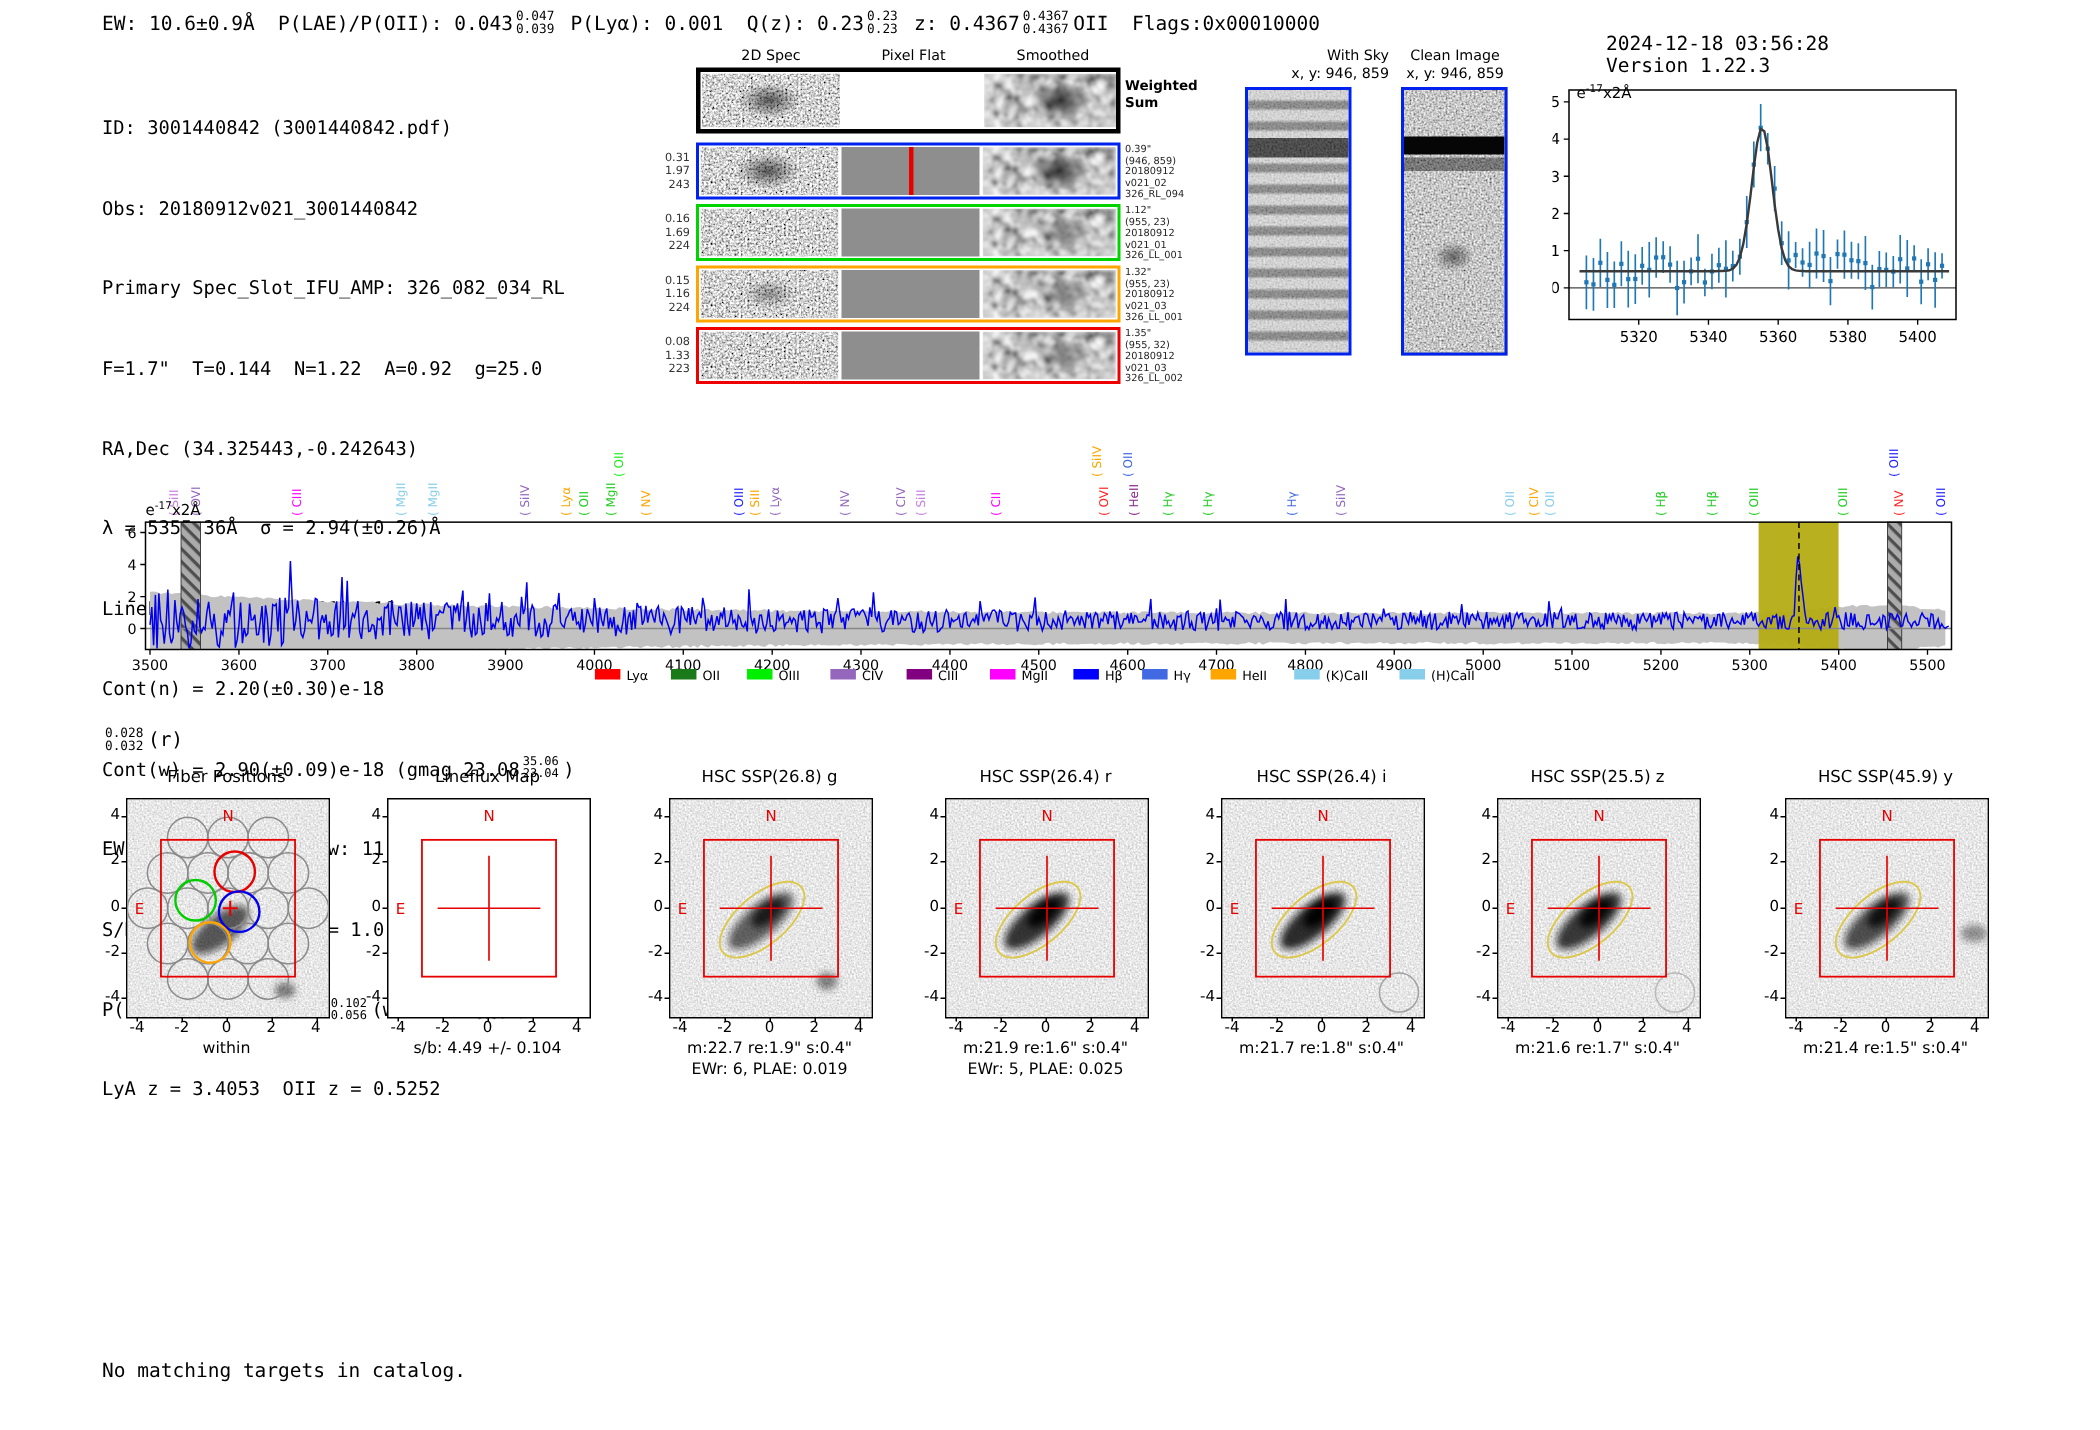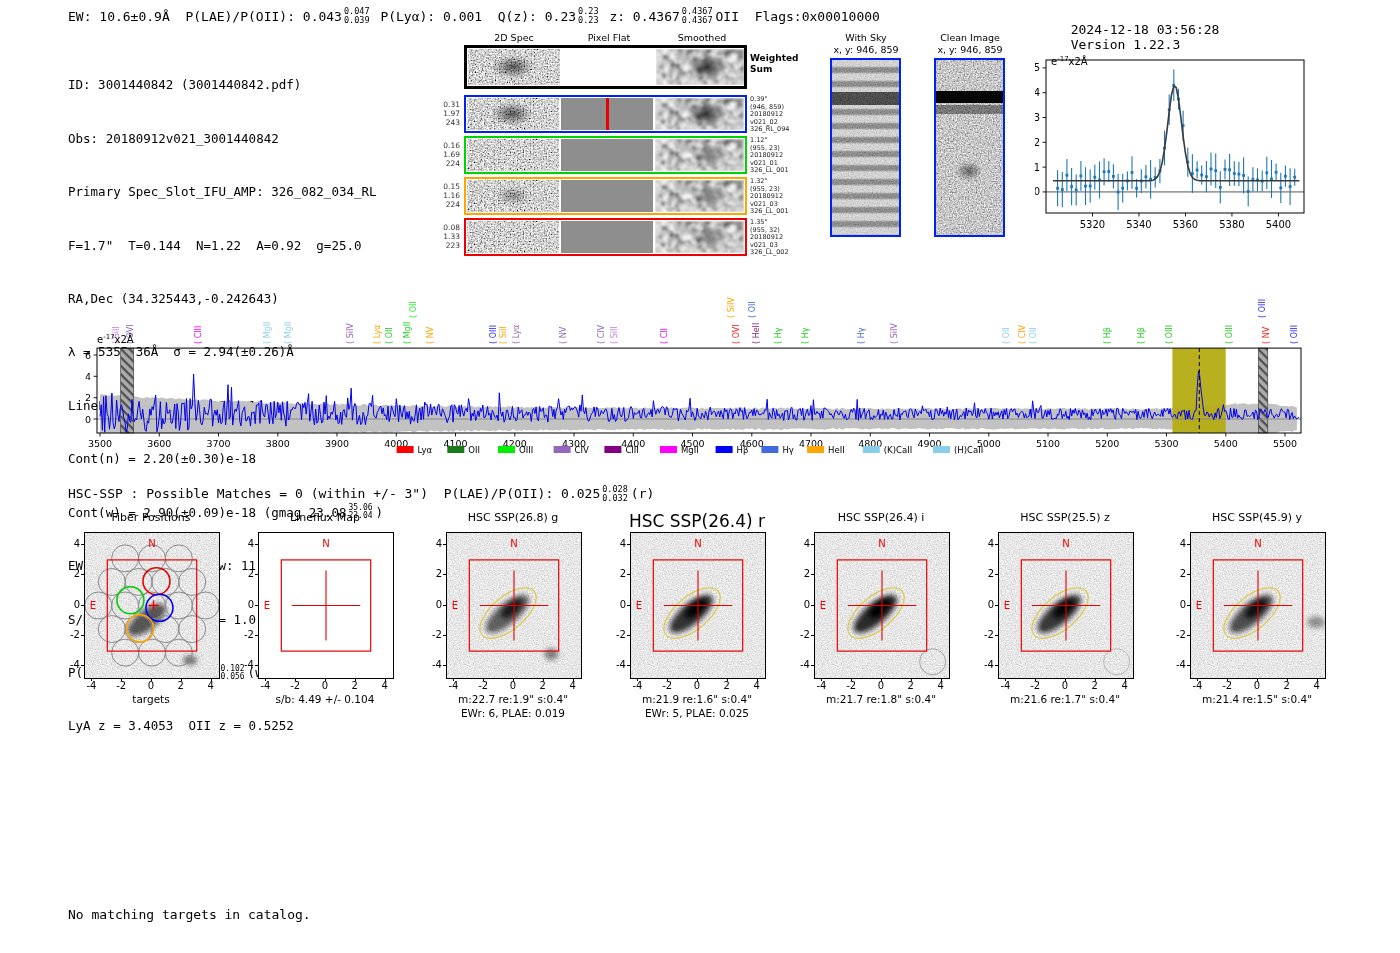--- a/index.html
+++ b/index.html
@@ -124,21 +124,21 @@
     <span class="stack" style="font-size:8px;line-height:8px;"><span>0.049</span><span>0.04</span></span>
     <span class="mono">)</span>
   </div>
   <div class="infoline">LyA z = 3.4053  OII z = 0.5252</div>
 </div>
 
 <div class="abs ctr sans" style="left:464px;top:32px;width:100px;font-size:9.5px;">2D Spec</div>
 <div class="abs ctr sans" style="left:559px;top:32px;width:100px;font-size:9.5px;">Pixel Flat</div>
 <div class="abs ctr sans" style="left:652px;top:32px;width:100px;font-size:9.5px;">Smoothed</div>
 
-<div class="abs ctr sans" style="left:806px;top:32px;width:120px;font-size:9.5px;line-height:11.5px;">
+<div class="abs ctr sans" style="left:806px;top:32px;width:120px;font-size:9.5px;line-height:11.5px;text-align:right;">
   <div>With Sky</div>
     <div>x, y: 946, 859</div>
 </div>
 <div class="abs ctr sans" style="left:910px;top:32px;width:120px;font-size:9.5px;line-height:11.5px;">
   <div>Clean Image</div>
     <div>x, y: 946, 859</div>
 </div>
 
 <svg id="zoomplot" class="abs" style="left:1035px;top:45px;" width="300" height="190">
     <line x1="11" y1="146.92220421393841" x2="269" y2="146.92220421393841" stroke="#444" stroke-width="0.9"></line>
@@ -391,21 +391,20 @@
     <rect x="802.8" y="168" width="17" height="7" fill="#87ceeb"></rect>
     <text x="823.8" y="175" font-size="8.5" font-family="DejaVu Sans, sans-serif">(K)CaII</text>
     <rect x="873.0" y="168" width="17" height="7" fill="#87ceeb"></rect>
     <text x="894.0" y="175" font-size="8.5" font-family="DejaVu Sans, sans-serif">(H)CaII</text>
   </svg>
 <div class="abs sans" style="left:97px;top:333px;font-size:10px;">
   <span>e</span><sup class="e">-17</sup><span>x2Å</span>
 </div>
 
 <div class="abs mono" style="left:68px;top:485px;display:flex;align-items:center;font-size:13px;">
-  <span>HSC-SSP : Possible Matches = 0 (within +/- 3")  P(LAE)/P(OII): 0.025</span>
   <span class="stack"><span>0.028</span><span>0.032</span></span>
   <span>(r)</span>
 </div>
 
 <div id="gen" class="abs" style="left:0;top:0;width:1400px;height:953px;">
     <div style="position: absolute; left: 464px; top: 45px; width: 283px; height: 44px; border: 3px solid rgb(0, 0, 0); box-sizing: border-box; background: rgb(255, 255, 255); overflow: hidden;">
       <div style="position: absolute; left: 1px; top: 1px; width: 92px; height: 36px; overflow: hidden;">
         <svg style="position:absolute;left:0;top:0;width:100%;height:100%">
           <rect x="0" y="0" width="100%" height="100%" filter="url(#fnDark)"></rect>
         </svg>
@@ -580,21 +579,21 @@
     <div style="position: absolute; left: 151px; top: 678px; width: 1px; height: 3px; background: rgb(0, 0, 0);"></div>
     <div style="position: absolute; left: 81px; top: 604.5px; width: 3px; height: 1px; background: rgb(0, 0, 0);"></div>
     <div class="sans" style="position: absolute; left: 168.8px; top: 680px; width: 24px; text-align: center; font-size: 10px;">2</div>
     <div class="sans" style="position: absolute; left: 57px; top: 568.1px; width: 23px; text-align: right; font-size: 10px;">2</div>
     <div style="position: absolute; left: 180.8px; top: 678px; width: 1px; height: 3px; background: rgb(0, 0, 0);"></div>
     <div style="position: absolute; left: 81px; top: 574.1px; width: 3px; height: 1px; background: rgb(0, 0, 0);"></div>
     <div class="sans" style="position: absolute; left: 198.6px; top: 680px; width: 24px; text-align: center; font-size: 10px;">4</div>
     <div class="sans" style="position: absolute; left: 57px; top: 537.7px; width: 23px; text-align: right; font-size: 10px;">4</div>
     <div style="position: absolute; left: 210.6px; top: 678px; width: 1px; height: 3px; background: rgb(0, 0, 0);"></div>
     <div style="position: absolute; left: 81px; top: 543.7px; width: 3px; height: 1px; background: rgb(0, 0, 0);"></div>
-    <div class="sans" style="position: absolute; left: 54px; top: 693px; width: 194px; text-align: center; font-size: 10.5px;">targets</div>
+    <div class="sans" style="position: absolute; left: 54px; top: 693px; width: 194px; text-align: center; font-size: 10.5px;">within</div>
     <div class="sans" style="position: absolute; left: 230px; top: 511px; width: 190px; text-align: center; font-size: 11px;">Lineflux Map</div>
     <div class="lineflux-bg" style="position: absolute; left: 258px; top: 532px; width: 134px; height: 145px; border: 1px solid rgb(0, 0, 0); overflow: hidden; background: rgb(255, 255, 255);">
       <svg width="134" height="145" style="position: absolute; left: 0px; top: 0px;">
         <line x1="67" y1="37.540000000000006" x2="67" y2="107.46" stroke="#e60000" stroke-width="1.1"></line>
         <line x1="32.730000000000004" y1="72.5" x2="101.27" y2="72.5" stroke="#e60000" stroke-width="1.1"></line>
         <rect x="22.299999999999997" y="26.900000000000006" width="89.4" height="91.19999999999999" fill="none" stroke="#e60000" stroke-width="1.2"></rect>
         <text x="67" y="14" fill="#e60000" font-size="10" text-anchor="middle" font-family="DejaVu Sans, sans-serif">N</text>
         <text x="8" y="76" fill="#e60000" font-size="10" text-anchor="middle" font-family="DejaVu Sans, sans-serif">E</text>
       </svg>
     </div>
@@ -651,21 +650,21 @@
     <div class="sans" style="position: absolute; left: 530.8px; top: 680px; width: 24px; text-align: center; font-size: 10px;">2</div>
     <div class="sans" style="position: absolute; left: 419px; top: 568.1px; width: 23px; text-align: right; font-size: 10px;">2</div>
     <div style="position: absolute; left: 542.8px; top: 678px; width: 1px; height: 3px; background: rgb(0, 0, 0);"></div>
     <div style="position: absolute; left: 443px; top: 574.1px; width: 3px; height: 1px; background: rgb(0, 0, 0);"></div>
     <div class="sans" style="position: absolute; left: 560.6px; top: 680px; width: 24px; text-align: center; font-size: 10px;">4</div>
     <div class="sans" style="position: absolute; left: 419px; top: 537.7px; width: 23px; text-align: right; font-size: 10px;">4</div>
     <div style="position: absolute; left: 572.6px; top: 678px; width: 1px; height: 3px; background: rgb(0, 0, 0);"></div>
     <div style="position: absolute; left: 443px; top: 543.7px; width: 3px; height: 1px; background: rgb(0, 0, 0);"></div>
     <div class="sans" style="position: absolute; left: 416px; top: 693px; width: 194px; text-align: center; font-size: 10.5px;">m:22.7 re:1.9" s:0.4"</div>
     <div class="sans" style="position: absolute; left: 416px; top: 707px; width: 194px; text-align: center; font-size: 10.5px;">EWr: 6, PLAE: 0.019</div>
-    <div class="sans" style="position: absolute; left: 602px; top: 511px; width: 190px; text-align: center; font-size: 17px;">HSC SSP(26.4) r</div>
+    <div class="sans" style="position: absolute; left: 602px; top: 511px; width: 190px; text-align: center; font-size: 11px;">HSC SSP(26.4) r</div>
     <div style="position: absolute; left: 630px; top: 532px; width: 134px; height: 145px; border: 1px solid rgb(0, 0, 0); overflow: hidden; background: rgb(255, 255, 255);">
       <svg style="position:absolute;left:0;top:0;width:100%;height:100%">
         <rect x="0" y="0" width="100%" height="100%" filter="url(#fnLight)"></rect>
       </svg>
       <svg width="134" height="145" style="position: absolute; left: 0px; top: 0px;">
         <ellipse cx="60.295" cy="80.86" rx="27" ry="10.5" transform="rotate(-40 60.295 80.86)" fill="#101010" opacity="0.82" filter="url(#fBlur2)"></ellipse>
         <ellipse cx="64.765" cy="75.54" rx="13" ry="6" transform="rotate(-40 64.765 75.54)" fill="#000" opacity="0.9199999999999999" filter="url(#fBlur2)"></ellipse>
         <ellipse cx="61.04" cy="80.1" rx="34" ry="16.5" transform="rotate(-40 61.04 80.1)" fill="none" stroke="#dcc84e" stroke-width="1.3"></ellipse>
         <line x1="67" y1="37.540000000000006" x2="67" y2="107.46" stroke="#e60000" stroke-width="1.1"></line>
         <line x1="32.730000000000004" y1="72.5" x2="101.27" y2="72.5" stroke="#e60000" stroke-width="1.1"></line>

